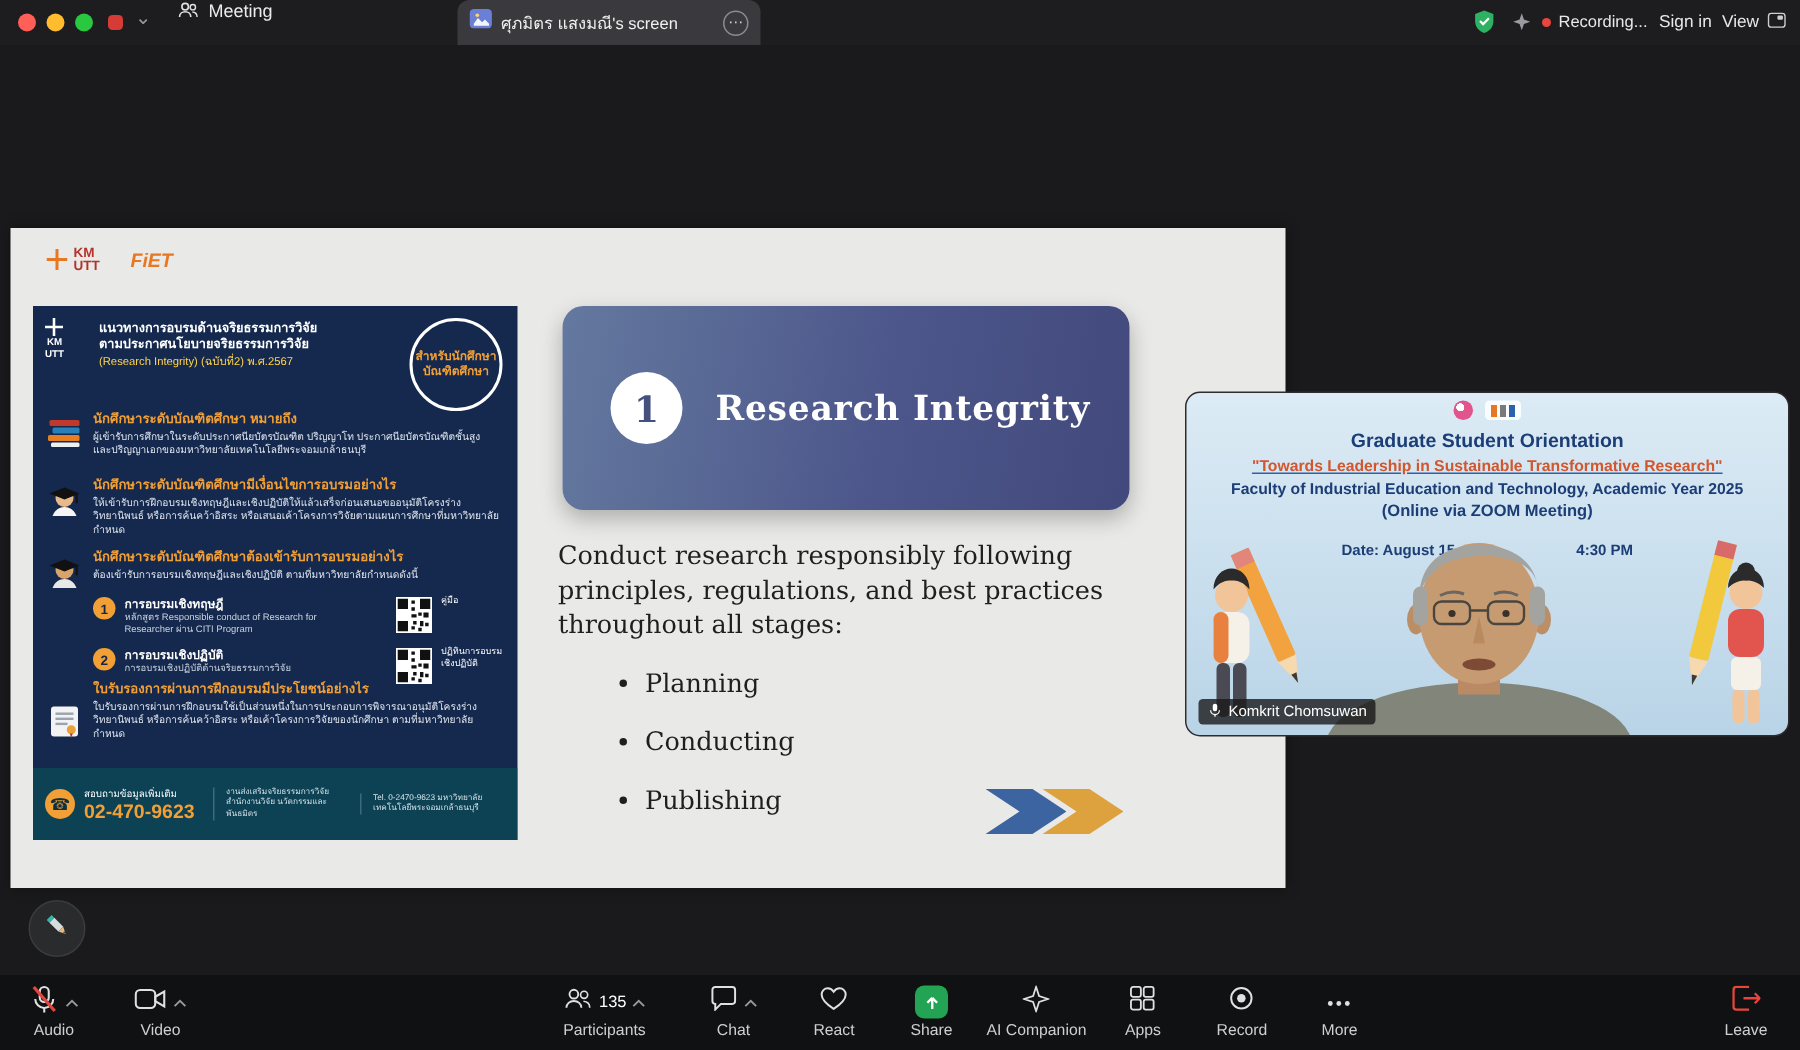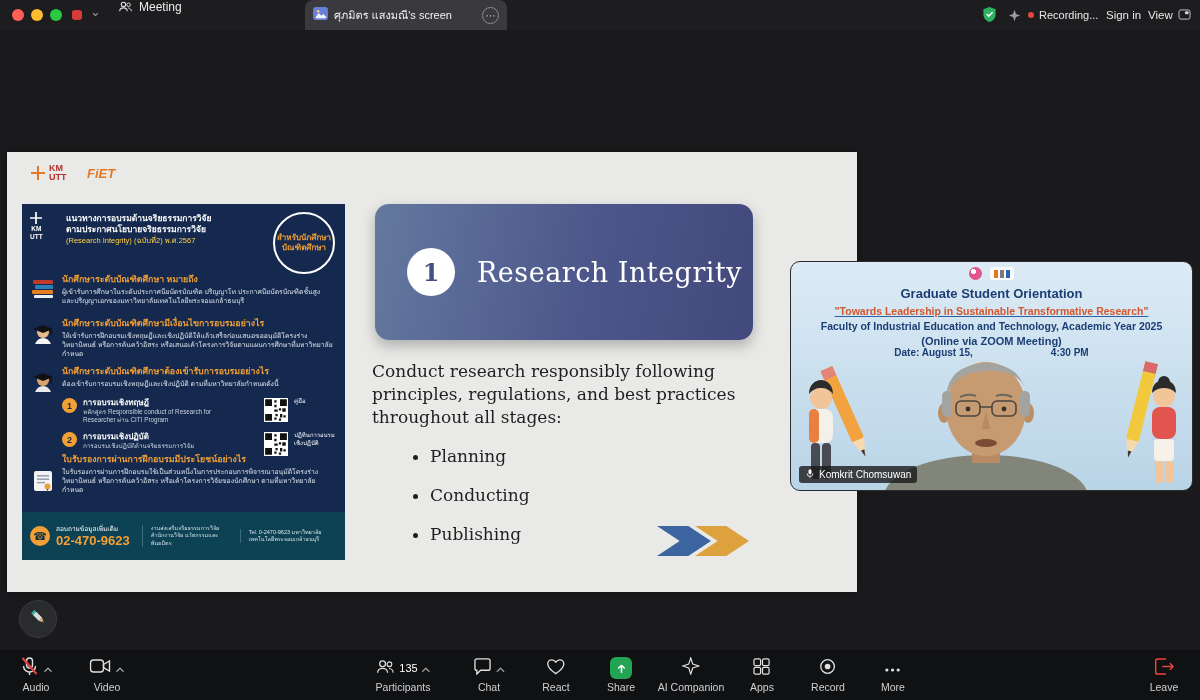--- a/index.html
+++ b/index.html
@@ -52,40 +52,40 @@
   .p-footer{position:absolute;left:0;right:0;bottom:0;height:48px;background:#0d4254;display:flex;align-items:center;padding:0 8px}
   .phone-circle{width:20px;height:20px;border-radius:50%;background:#f2a035;color:#0d3040;font-size:11px;display:flex;align-items:center;justify-content:center;flex:0 0 auto}
   .contact-label{color:#fff;font-size:6.5px}
   .phone-num{color:#f2a035;font-weight:bold;font-size:13px;line-height:1.1}
   .footer-notes{margin-left:12px;border-left:1px solid #3c6b7a;padding-left:8px;width:86px}
   .fn{color:#d6e4ec;font-size:5.5px;line-height:1.35}
 
   
   .banner{position:absolute;left:368px;top:52px;width:378px;height:136px;border-radius:14px;background:linear-gradient(100deg,#64799f 0%,#4d578b 55%,#42497c 100%);box-shadow:0 6px 14px rgba(0,0,0,.25);display:flex;align-items:center;padding-left:32px;gap:22px}
   .b-circle{width:48px;height:48px;background:#fff;border-radius:50%;display:flex;align-items:center;justify-content:center;font-family:"DejaVu Serif",serif;font-weight:bold;font-size:24px;color:#44517f}
-  .banner-title{font-family:"DejaVu Serif",serif;font-weight:normal;font-size:27px;color:#fff;letter-spacing:.5px}
+  .banner-title{font-family:"DejaVu Serif",serif;font-weight:bold;font-size:23px;color:#fff;letter-spacing:.5px}
   .slide-body{position:absolute;left:365px;top:208px;width:388px;font-family:"DejaVu Serif",serif;font-size:17px;color:#1f1f1f;line-height:1.35}
   .slide-bullets{margin-top:8px;padding-left:58px;list-style:disc}
   .slide-bullets li{font-family:"DejaVu Serif",serif;font-size:17px;color:#1f1f1f;margin:16px 0}
   .arrows{position:absolute;left:650px;top:374px;display:flex}
   .arrow{display:inline-block;width:54px;height:30px;clip-path:polygon(0 0,58% 0,100% 50%,58% 100%,0 100%,42% 50%)}
   .arrow.blue{background:#3b64a0}
   .arrow.orange{background:#dda23e;margin-left:-16px}
 
   
   .tile{position:absolute;left:790px;top:231px;width:403px;height:230px;border-radius:10px;overflow:hidden;background:linear-gradient(180deg,#dcebf5,#b9d4e7);border:1px solid #2d2d2f;cursor:pointer}
   .tile-logos{position:absolute;left:0;right:0;top:5px;display:flex;justify-content:center;align-items:center;gap:8px}
   .logo-dot{width:13px;height:13px;border-radius:50%;background:radial-gradient(circle at 35% 35%,#fff 0 22%,#e2548c 23%)}
   .logo-chip{height:13px;padding:0 4px;background:rgba(255,255,255,.85);border-radius:3px;display:flex;align-items:center;gap:2px}
   .logo-chip i{display:block;width:4px;height:8px}
   .tile-text{position:absolute;left:0;right:0;top:24px;text-align:center}
   .tile-line1{font-size:13px;font-weight:bold;color:#1c3e76;margin-bottom:4px}
   .tile-line2{font-size:10.5px;font-weight:bold;color:#d2572e;text-decoration:underline;text-decoration-color:#2c62ad;margin-bottom:3px}
   .tile-line3{font-size:10.5px;font-weight:bold;color:#1c3e76;margin-bottom:3px}
-  .tile-line4{font-size:11px;font-weight:bold;color:#1c3e76;margin-bottom:0}
+  .tile-line4{font-size:11px;font-weight:bold;color:#1c3e76;margin-bottom:15px}
   .tile-date{font-size:10px;font-weight:bold;color:#1c3e76;display:flex;justify-content:center;gap:78px}
   .illus{position:absolute;bottom:0}
   .face-wrap{position:absolute;left:85px;top:95px;width:220px;height:135px}
   .name-badge{position:absolute;left:8px;bottom:7px;height:17px;background:rgba(25,25,25,.8);border-radius:3px;display:flex;align-items:center;gap:4px;padding:0 6px;z-index:5}
   .name-badge span{color:#fff;font-size:10px}
 
   
   .annot{position:absolute;left:19px;top:570px;width:38px;height:38px;border-radius:50%;background:#2a2b2d;border:1px solid #3a3b3d;display:flex;align-items:center;justify-content:center;cursor:pointer}
 
   

